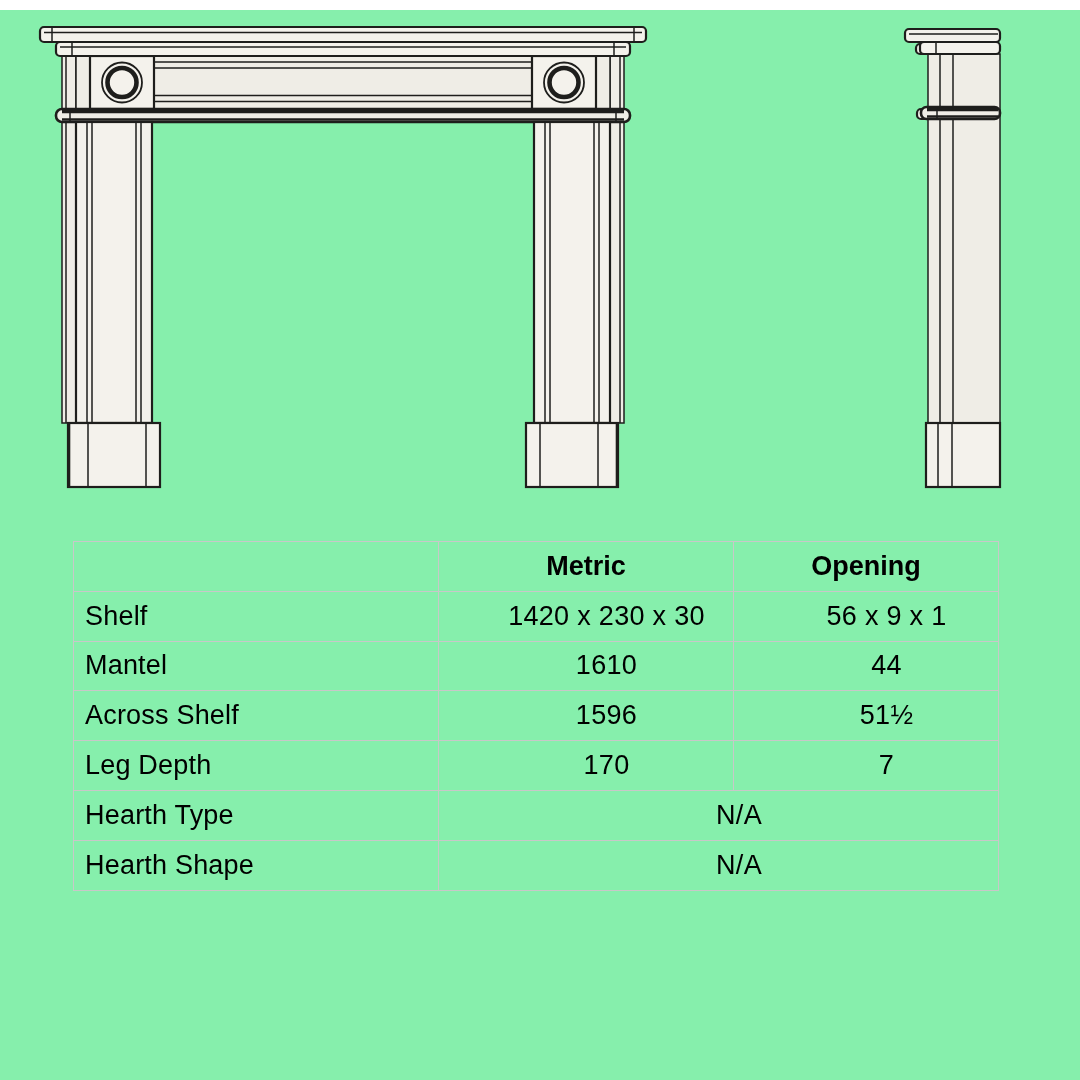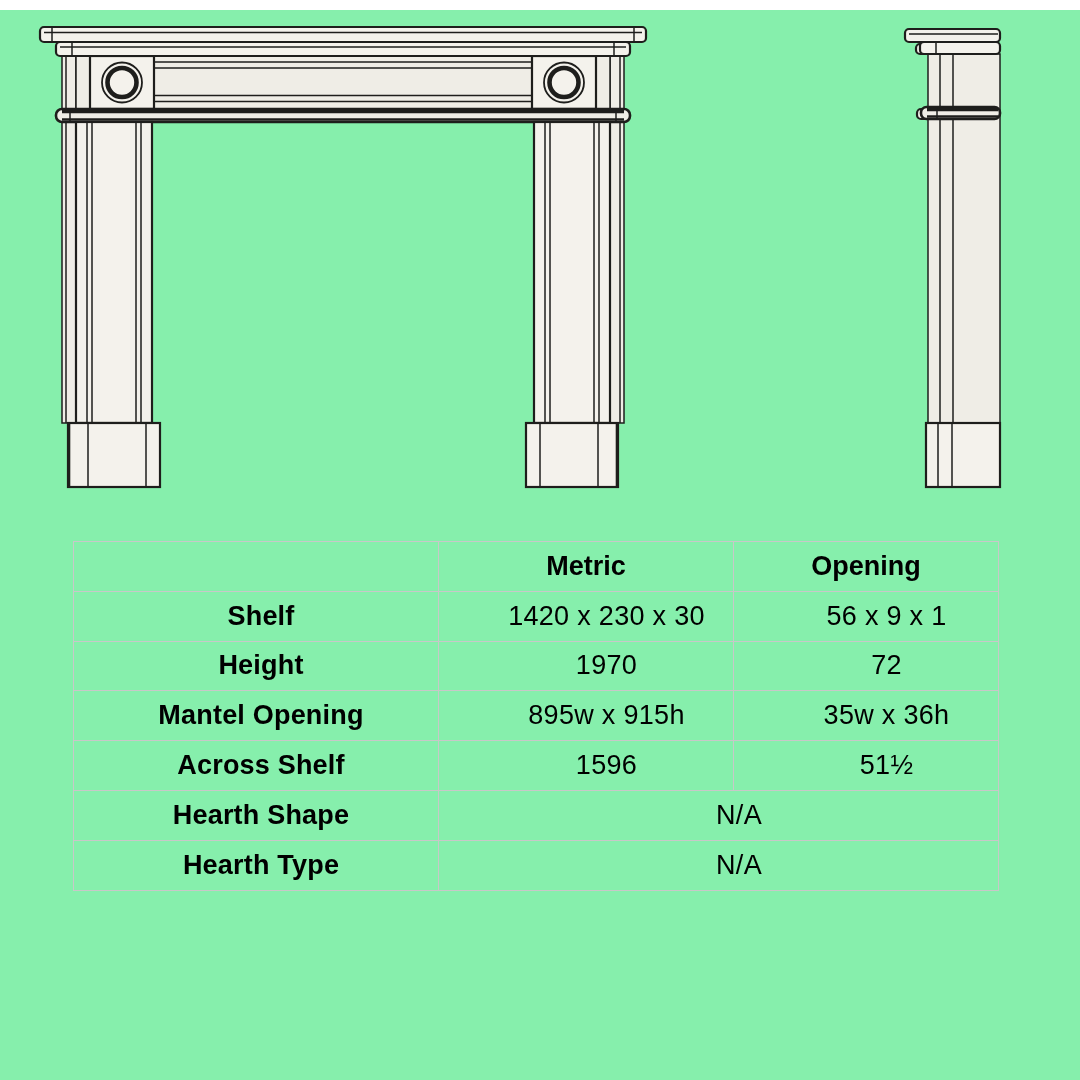--- a/index.html
+++ b/index.html
@@ -21,21 +21,21 @@
   
   .spec-table{
     position:absolute;left:73px;top:531px;
     border-collapse:collapse;table-layout:fixed;width:925px;
   }
   .spec-table td{
     border:1px solid #c8c8c8;height:46.8px;font-size:27px;
     overflow:hidden;white-space:nowrap;vertical-align:middle;
   }
   .spec-table .hdr{font-weight:bold;text-align:center;}
-  .spec-table .lbl{font-weight:bold;text-align:center;padding-left:11px;letter-spacing:0.2px;}
+  .spec-table .lbl{font-weight:normal;text-align:left;padding-left:11px;letter-spacing:0.2px;}
   .spec-table .val{font-weight:normal;text-align:center;letter-spacing:0.3px;padding-left:42px;}
 
   
   .clip-strip{
     position:absolute;left:77px;width:1001px;height:4px;bottom:1px;opacity:.72;
     background:repeating-linear-gradient(90deg,
       #4a4a4a 0 18px,transparent 18px 26px,
       #4a4a4a 26px 40px,transparent 40px 47px,
       #4a4a4a 47px 78px,transparent 78px 86px,
       #4a4a4a 86px 96px,transparent 96px 113px);
@@ -167,39 +167,39 @@
         <td class="lbl"></td>
         <td class="hdr">Metric</td>
         <td class="hdr">Opening</td>
       </tr>
       <tr>
         <td class="lbl">Shelf</td>
         <td class="val">1420 x 230 x 30</td>
         <td class="val">56 x 9 x 1</td>
       </tr>
       <tr>
-        <td class="lbl">Height</td>
-        <td class="val">1970</td>
-        <td class="val">72</td>
-      </tr>
-      <tr>
-        <td class="lbl">Mantel Opening</td>
-        <td class="val">895w x 915h</td>
-        <td class="val">35w x 36h</td>
+        <td class="lbl">Mantel</td>
+        <td class="val">1610</td>
+        <td class="val">44</td>
       </tr>
       <tr>
         <td class="lbl">Across Shelf</td>
         <td class="val">1596</td>
         <td class="val">51½</td>
       </tr>
       <tr>
+        <td class="lbl">Leg Depth</td>
+        <td class="val">170</td>
+        <td class="val">7</td>
+      </tr>
+      <tr>
+        <td class="lbl">Hearth Type</td>
+        <td class="val" colspan="2">N/A</td>
+      </tr>
+      <tr>
         <td class="lbl">Hearth Shape</td>
         <td class="val" colspan="2">N/A</td>
       </tr>
-      <tr>
-        <td class="lbl">Hearth Type</td>
-        <td class="val" colspan="2">N/A</td>
-      </tr>
     </tbody>
   </table>
 
   <div class="clip-strip"></div>
 </div>
 
 </body></html>

